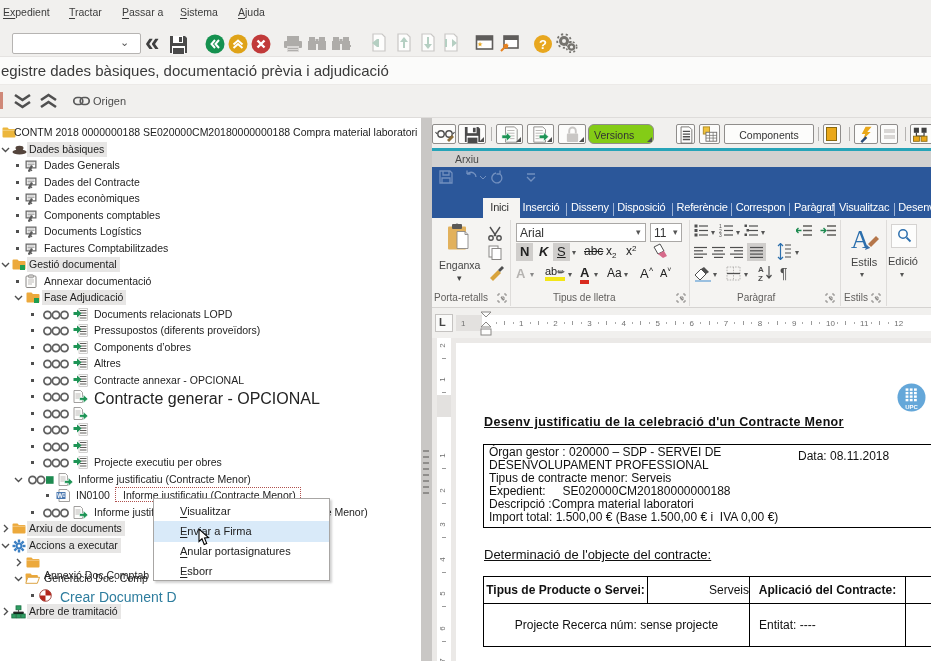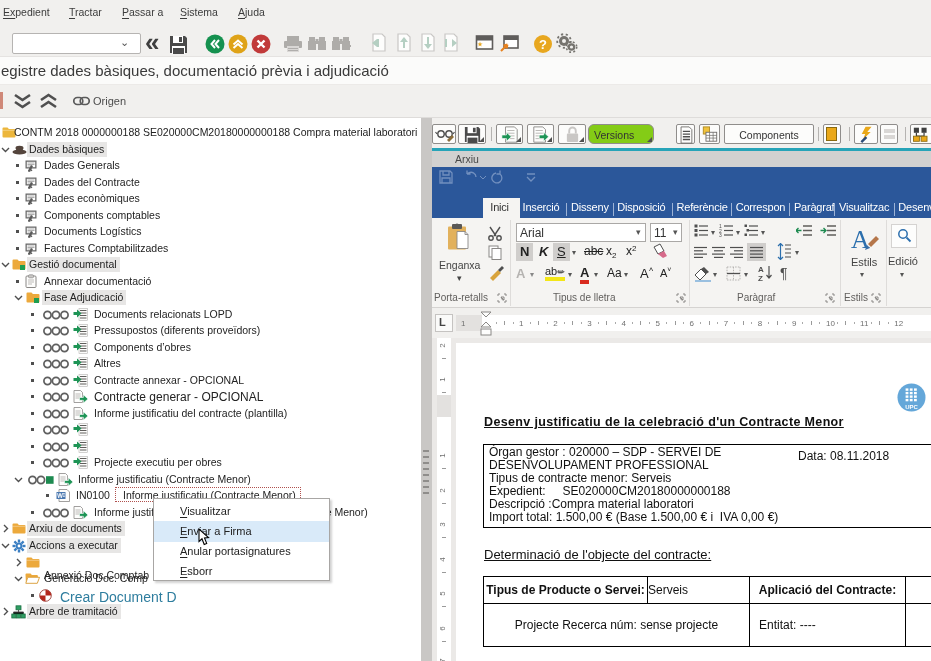--- a/index.html
+++ b/index.html
@@ -275,33 +275,32 @@
       <svg class="a" style="left:43px;top:274px" width="27" height="10" viewBox="0 0 27 10">
 <circle cx="4.5" cy="5" r="3.6" fill="none" stroke="#5f5f5f" stroke-width="1.7"></circle>
 <circle cx="13" cy="5" r="3.6" fill="none" stroke="#5f5f5f" stroke-width="1.7"></circle>
 <circle cx="21.5" cy="5" r="3.6" fill="none" stroke="#5f5f5f" stroke-width="1.7"></circle>
       </svg>
       <svg class="a" style="left:73px;top:272px" width="15" height="13" viewBox="0 0 15 13">
 <path d="M1 0.5 h6.5 l2 2 v10 h-8.5 z" fill="#fdfdfc" stroke="#8a8886" stroke-width="0.8"></path>
 <path d="M2.5 4 h5 M2.5 6 h5 M2.5 8 h5" stroke="#b5b3b1" stroke-width="0.9"></path>
 <path d="M6.5 7.5 h3.8 v-2.8 l4.7 4.2 l-4.7 4.2 v-2.8 h-3.8 z" fill="#1d9455" stroke="#fff" stroke-width="0.6"></path>
       </svg>
-      <div class="a" style="left:92px;top:271px;font-size:12px;color:#232323;white-space:nowrap;padding:1px 3px 2px 2px">Contracte generar - OPCIONAL</div>
+      <div class="a" style="left:92px;top:271px;font-size:16px;color:#232323;white-space:nowrap;padding:1px 3px 2px 2px">Contracte generar - OPCIONAL</div>
       <div class="a" style="left:31px;top:294px;width:3px;height:3px;background:#4f4f4f"></div>
       <svg class="a" style="left:43px;top:291px" width="27" height="10" viewBox="0 0 27 10">
 <circle cx="4.5" cy="5" r="3.6" fill="none" stroke="#5f5f5f" stroke-width="1.7"></circle>
 <circle cx="13" cy="5" r="3.6" fill="none" stroke="#5f5f5f" stroke-width="1.7"></circle>
 <circle cx="21.5" cy="5" r="3.6" fill="none" stroke="#5f5f5f" stroke-width="1.7"></circle>
       </svg>
       <svg class="a" style="left:73px;top:289px" width="15" height="13" viewBox="0 0 15 13">
 <path d="M1 0.5 h6.5 l2 2 v10 h-8.5 z" fill="#fdfdfc" stroke="#8a8886" stroke-width="0.8"></path>
 <path d="M2.5 4 h5 M2.5 6 h5 M2.5 8 h5" stroke="#b5b3b1" stroke-width="0.9"></path>
 <path d="M6.5 7.5 h3.8 v-2.8 l4.7 4.2 l-4.7 4.2 v-2.8 h-3.8 z" fill="#1d9455" stroke="#fff" stroke-width="0.6"></path>
       </svg>
-      <div class="a" style="left:92px;top:288px;font-size:10.5px;color:#232323;white-space:nowrap;padding:1px 3px 2px 2px">Informe justificatiu del contracte (plantilla)</div>
       <div class="a" style="left:31px;top:310px;width:3px;height:3px;background:#4f4f4f"></div>
       <svg class="a" style="left:43px;top:307px" width="27" height="10" viewBox="0 0 27 10">
 <circle cx="4.5" cy="5" r="3.6" fill="none" stroke="#5f5f5f" stroke-width="1.7"></circle>
 <circle cx="13" cy="5" r="3.6" fill="none" stroke="#5f5f5f" stroke-width="1.7"></circle>
 <circle cx="21.5" cy="5" r="3.6" fill="none" stroke="#5f5f5f" stroke-width="1.7"></circle>
       </svg>
       <svg class="a" style="left:73px;top:305px" width="15" height="13" viewBox="0 0 15 13">
 <rect x="6" y="0.5" width="8.5" height="12" fill="#fcfcfb" stroke="#b5b3b1" stroke-width="0.6"></rect>
 <path d="M7 2.5 h6.5 M7 5 h6.5 M7 7.5 h6.5 M7 10 h6.5" stroke="#605e5c" stroke-width="1.1"></path>
 <path d="M0.5 4 h3.5 v-2.5 l4.5 4 l-4.5 4 v-2.5 h-3.5 z" fill="#1d9455"></path>
@@ -826,21 +825,21 @@
     </svg>
     <div class="a" style="left:484px;top:415px;font-size:12.5px;font-weight:bold;color:#111;text-decoration:underline;letter-spacing:0.35px">Desenv justificatiu de la celebració d'un Contracte Menor</div>
     <div class="a" style="left:483px;top:444px;width:449px;height:84px;border:1.5px solid #000"></div>
     <div class="a" style="left:489px;top:446px;width:440px;font-size:12px;color:#111;line-height:13px">Òrgan gestor : 020000 – SDP - SERVEI DE<br>DESENVOLUPAMENT PROFESSIONAL<br>Tipus de contracte menor: Serveis<br>Expedient:&nbsp;&nbsp;&nbsp;&nbsp;&nbsp;SE020000CM20180000000188<br>Descripció :Compra material laboratori<br>Import total: 1.500,00 € (Base 1.500,00 € i&nbsp;&nbsp;IVA 0,00 €)</div>
     <div class="a" style="left:798px;top:449px;font-size:12px;color:#111">Data: 08.11.2018</div>
     <div class="a" style="left:484px;top:547px;font-size:13px;color:#111;text-decoration:underline">Determinació de l'objecte del contracte:</div>
     <table style="position:absolute;left:483px;top:576px;width:600px;border-collapse:collapse;font-size:12px;color:#111;table-layout:fixed">
 <tbody>
         <tr style="height:27px">
 <td style="border:1.5px solid #000;width:164px;text-align:center;font-weight:bold">Tipus de Producte o Servei:</td>
-<td style="border:1.5px solid #000;width:102px;text-align:left">Serveis</td>
+<td style="border:1.5px solid #000;width:102px;text-align:right">Serveis</td>
 <td style="border:1.5px solid #000;width:156px;text-align:center;font-weight:bold">Aplicació del Contracte:</td>
 <td style="border:1.5px solid #000">&nbsp;</td>
 </tr>
 <tr style="height:43px">
 <td colspan="2" style="border:1.5px solid #000;text-align:center">Projecte Recerca núm: sense projecte</td>
 <td style="border:1.5px solid #000;padding-left:9px">Entitat: ----</td>
 <td style="border:1.5px solid #000">&nbsp;</td>
 </tr>
       </tbody>
     </table>

